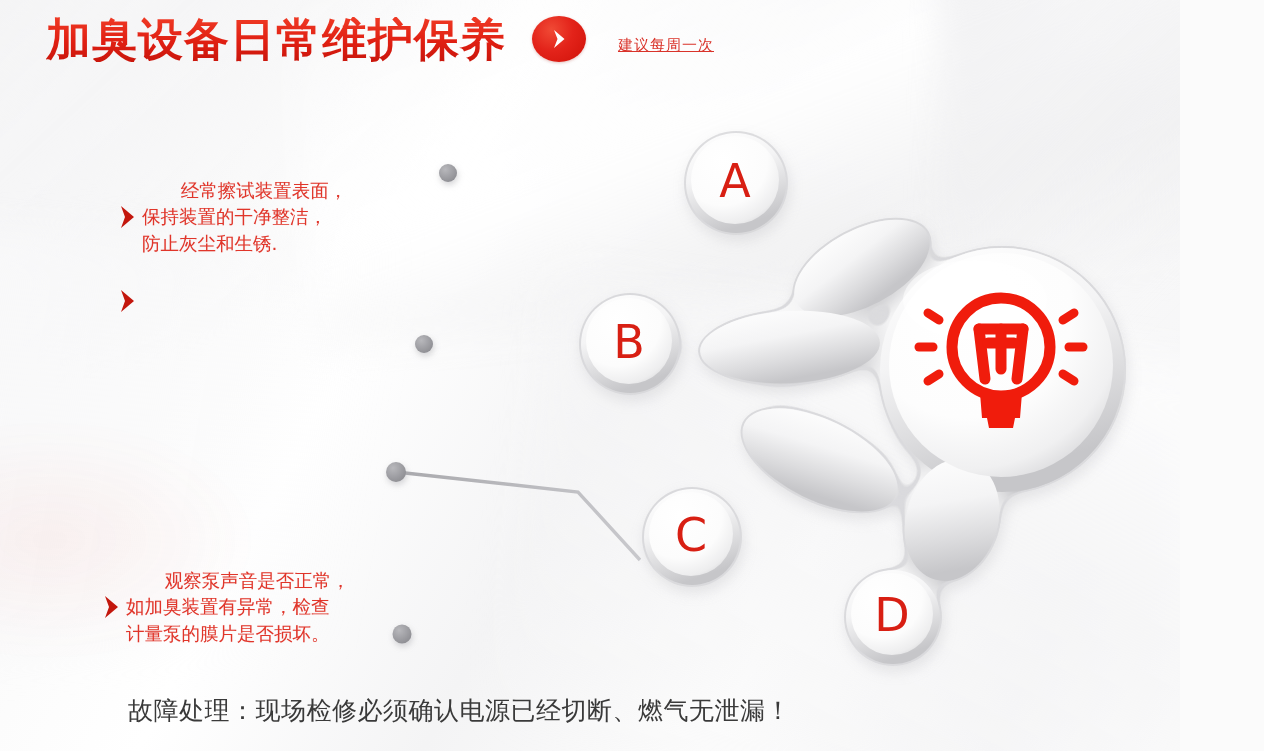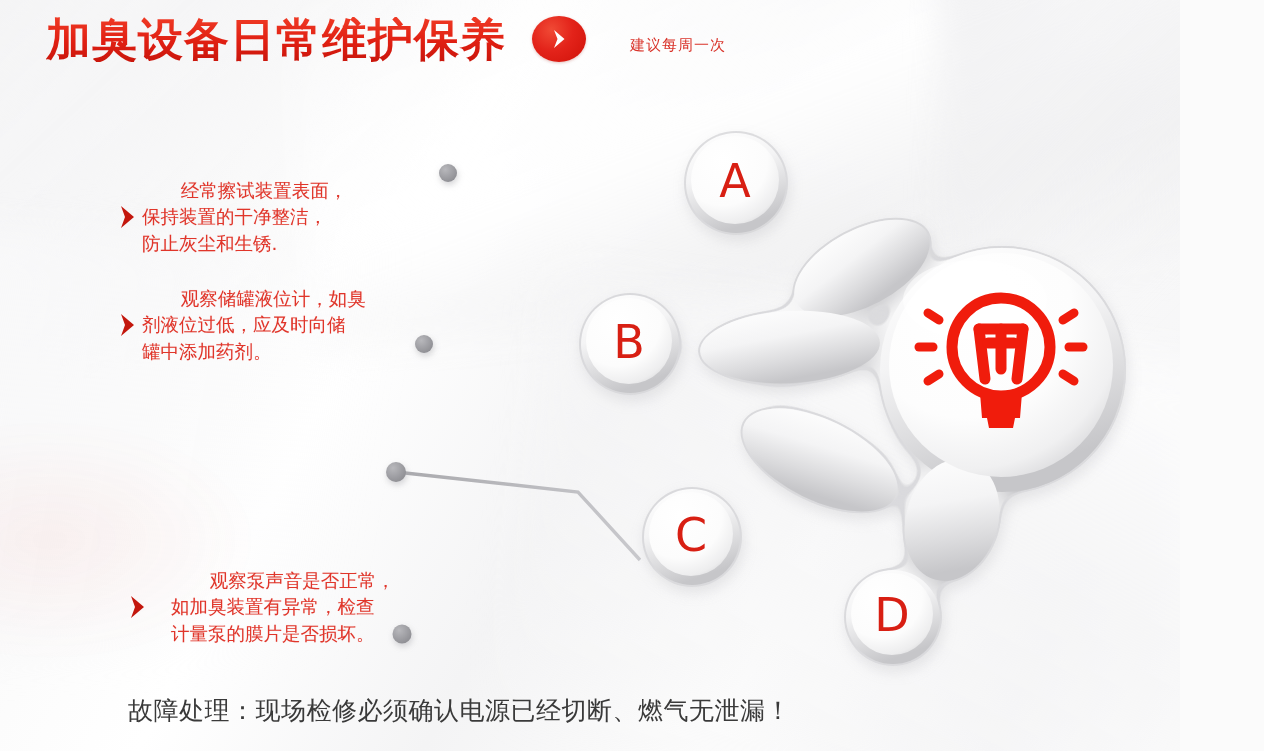--- a/index.html
+++ b/index.html
@@ -61,41 +61,41 @@
     text-shadow:none;line-height:1;white-space:nowrap;
   }
   .arrow-badge{
     width:54px;height:46px;margin-left:26px;border-radius:50%;
     background:radial-gradient(circle at 36% 30%,#f04a35 0%,#e3231a 45%,#cf1108 100%);
     display:flex;align-items:center;justify-content:center;
     box-shadow:0 1px 3px rgba(150,20,10,.25);
   }
   .arrow-badge svg{display:block;}
   .note{
-    margin-left:44px;font-size:15px;color:#d9332a;letter-spacing:1px;
-    font-family:"DejaVu Sans","Liberation Sans",sans-serif;
-    align-self:center;padding-top:12px;white-space:nowrap;
+    margin-left:32px;font-size:15px;color:#d9332a;letter-spacing:1px;
+    font-family:"DejaVu Sans","Liberation Sans",sans-serif;
+    align-self:center;padding-top:12px;white-space:nowrap;text-decoration:underline;
   }
 
   
   .item{position:absolute;display:flex;align-items:center;}
   .chev{width:22px;flex:0 0 22px;margin-right:2px;}
   .chev svg{display:block;}
   .item-text{
     font-size:18.5px;line-height:1.42;
     color:#e0352a;
     font-family:"DejaVu Sans","Liberation Sans",sans-serif;
     text-indent:2.1em;
     white-space:pre-wrap;
     text-shadow:0 0 1px rgba(224,53,42,.18);
   }
   #item-a{left:118px;top:142px;width:300px;margin-top:36px;}
   #item-b{left:118px;top:286px;width:300px;}
   #item-c{left:114px;top:430px;width:300px;}
-  #item-d{left:128px;top:568px;width:300px;gap:19px;}
+  #item-d{left:102px;top:568px;width:300px;}
 
   
   .footer{
     position:absolute;left:128px;top:694px;
     font-family:"DejaVu Serif","Liberation Serif",serif;
     font-size:25px;color:#3a3a3a;letter-spacing:.5px;white-space:nowrap;
   }
 
   
   #graphic{position:absolute;left:0;top:0;width:1264px;height:751px;}
@@ -266,23 +266,20 @@
 保持装置的干净整洁，
 防止灰尘和生锈.</span>
   </div>
 
   <div class="item" id="item-b">
     <span class="chev">
       <svg width="20" height="30" viewBox="0 0 20 30">
           <path d="M3 4 L16 15 L3 26 L7 15 Z" fill="#c3170d"></path>
         </svg>
     </span>
-    <span class="item-text">观察储罐液位计，如臭
-剂液位过低，应及时向储
-罐中添加药剂。</span>
   </div>
 
 
   <div class="item" id="item-d">
     <span class="chev">
       <svg width="20" height="30" viewBox="0 0 20 30">
           <path d="M3 4 L16 15 L3 26 L7 15 Z" fill="#c3170d"></path>
         </svg>
     </span>
     <span class="item-text">观察泵声音是否正常，

